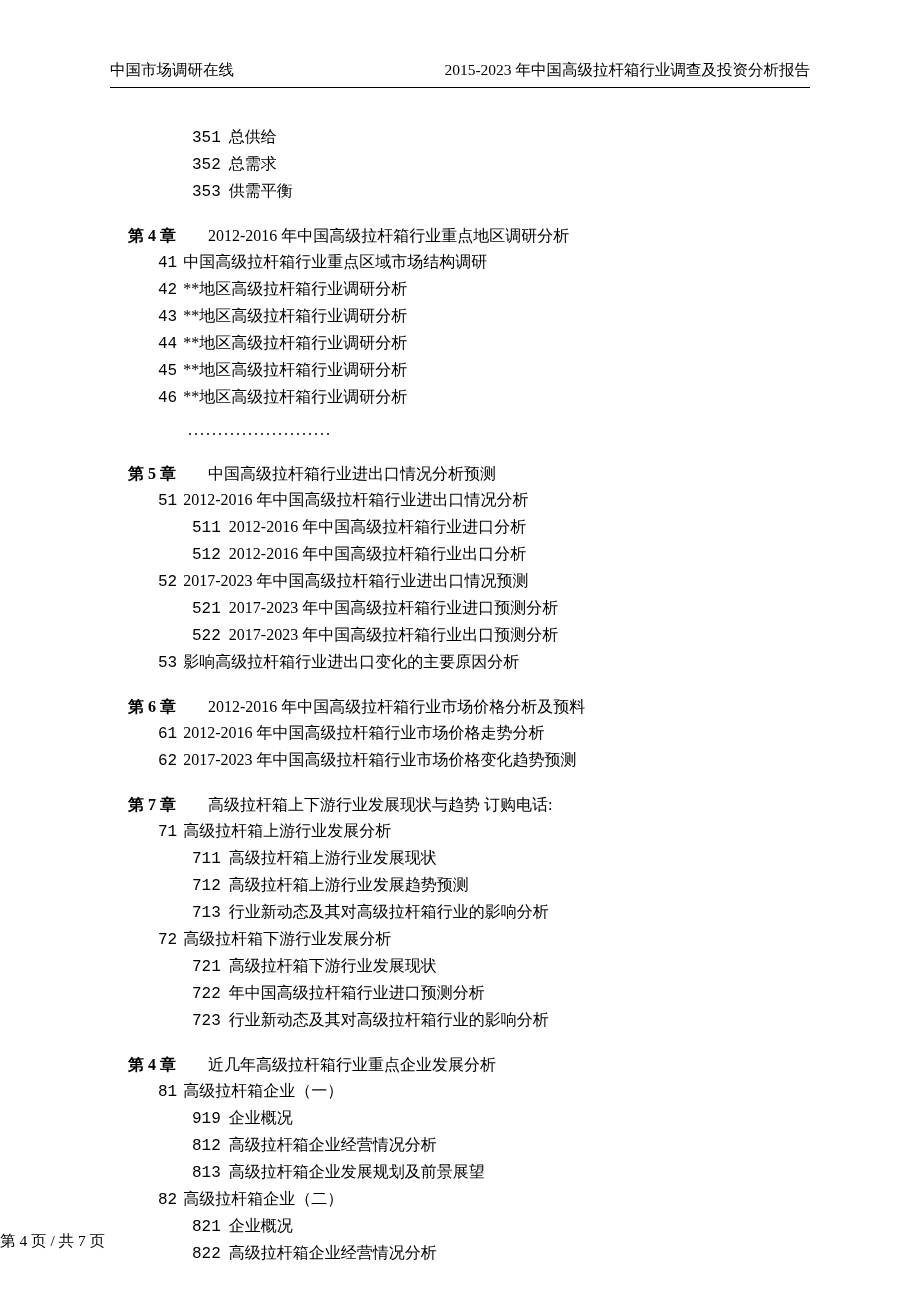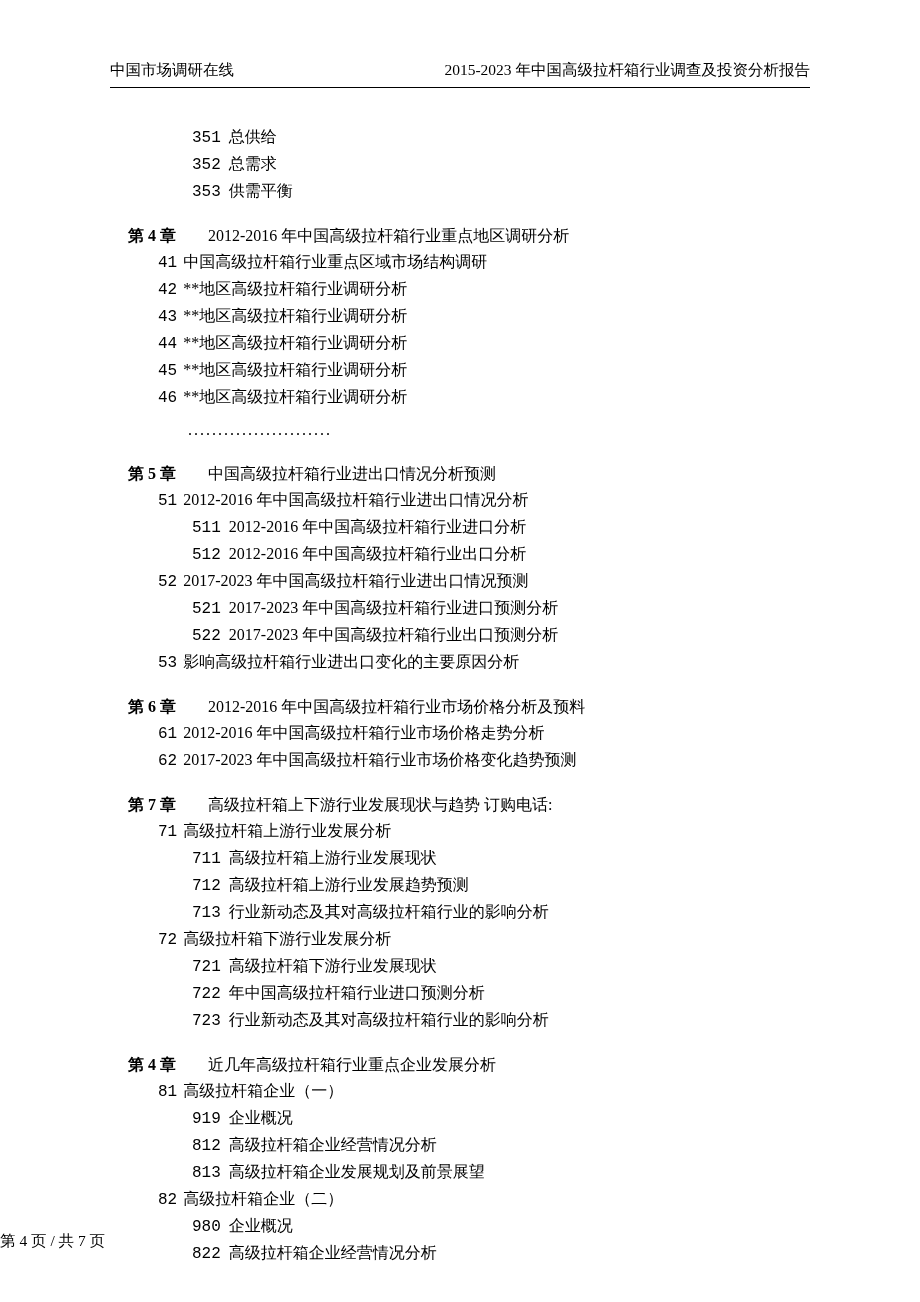--- a/index.html
+++ b/index.html
@@ -132,21 +132,21 @@
     <div class="lvl3 l3row"><span class="num">723</span><span class="zh">行业新动态及其对高级拉杆箱行业的影响分析</span></div>
 
     <div class="spacer"></div>
 
     <div class="lvl1"><span class="ch-label">第 4 章</span>　　<span class="zh">近几年高级拉杆箱行业重点企业发展分析</span></div>
     <div class="lvl2 l2row"><span class="num">81</span><span class="zh">高级拉杆箱企业（一）</span></div>
     <div class="lvl3 l3row"><span class="num">919</span><span class="zh">企业概况</span></div>
     <div class="lvl3 l3row"><span class="num">812</span><span class="zh">高级拉杆箱企业经营情况分析</span></div>
     <div class="lvl3 l3row"><span class="num">813</span><span class="zh">高级拉杆箱企业发展规划及前景展望</span></div>
     <div class="lvl2 l2row"><span class="num">82</span><span class="zh">高级拉杆箱企业（二）</span></div>
-    <div class="lvl3 l3row"><span class="num">980</span><span class="zh">企业概况</span></div>
+    <div class="lvl3 l3row"><span class="num">821</span><span class="zh">企业概况</span></div>
     <div class="lvl3 l3row"><span class="num">822</span><span class="zh">高级拉杆箱企业经营情况分析</span></div>
 
   </div>
 
   <div class="footer">
     <span>第 4 页 / 共 7 页</span>
   </div>
 
 </div>
 

